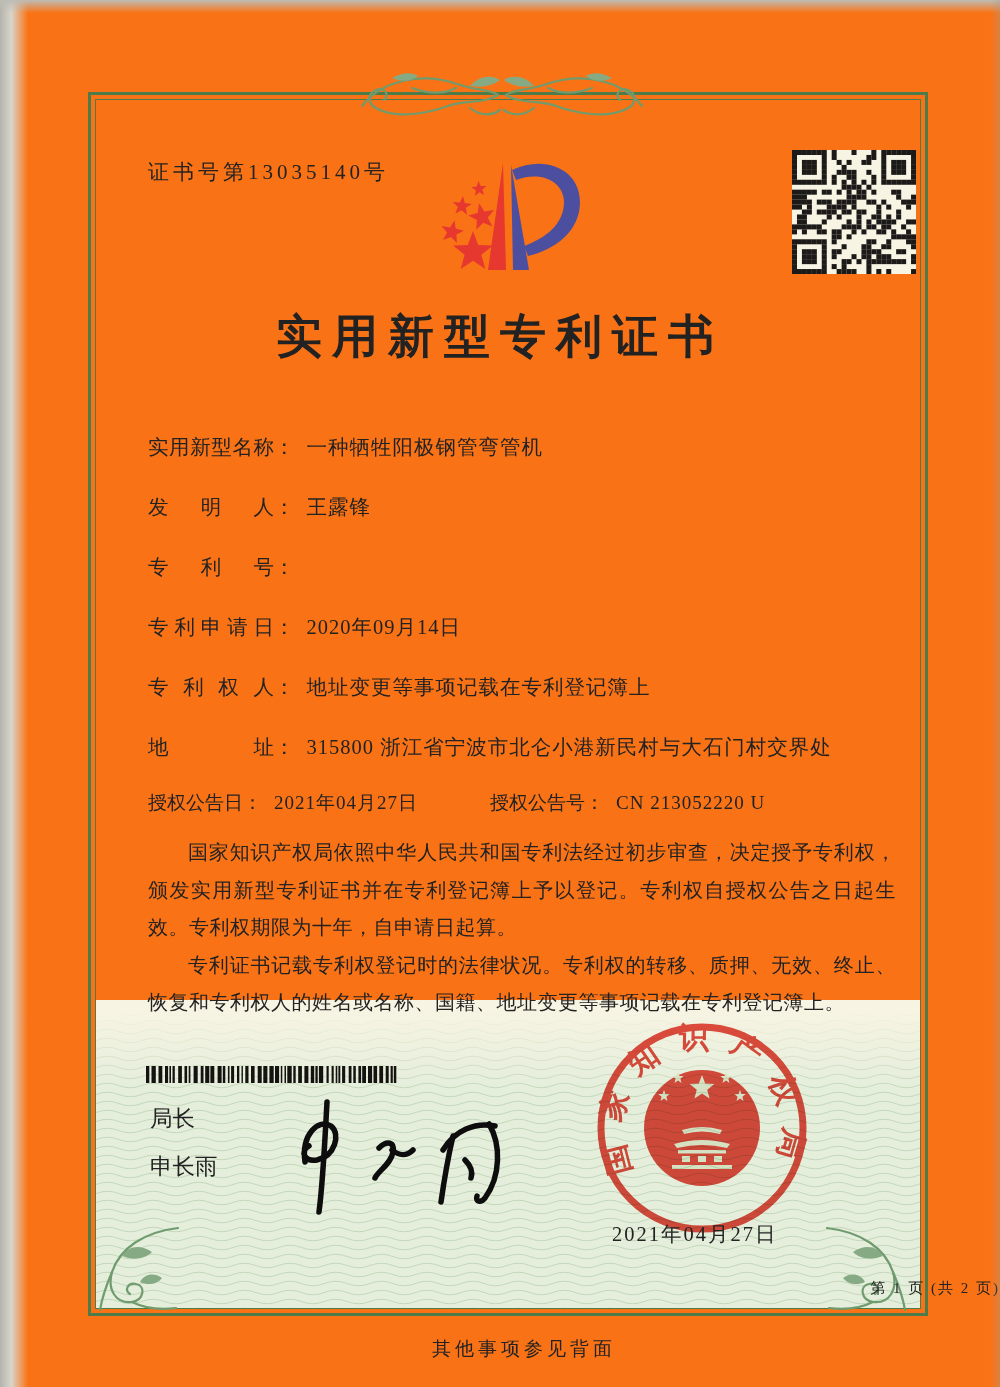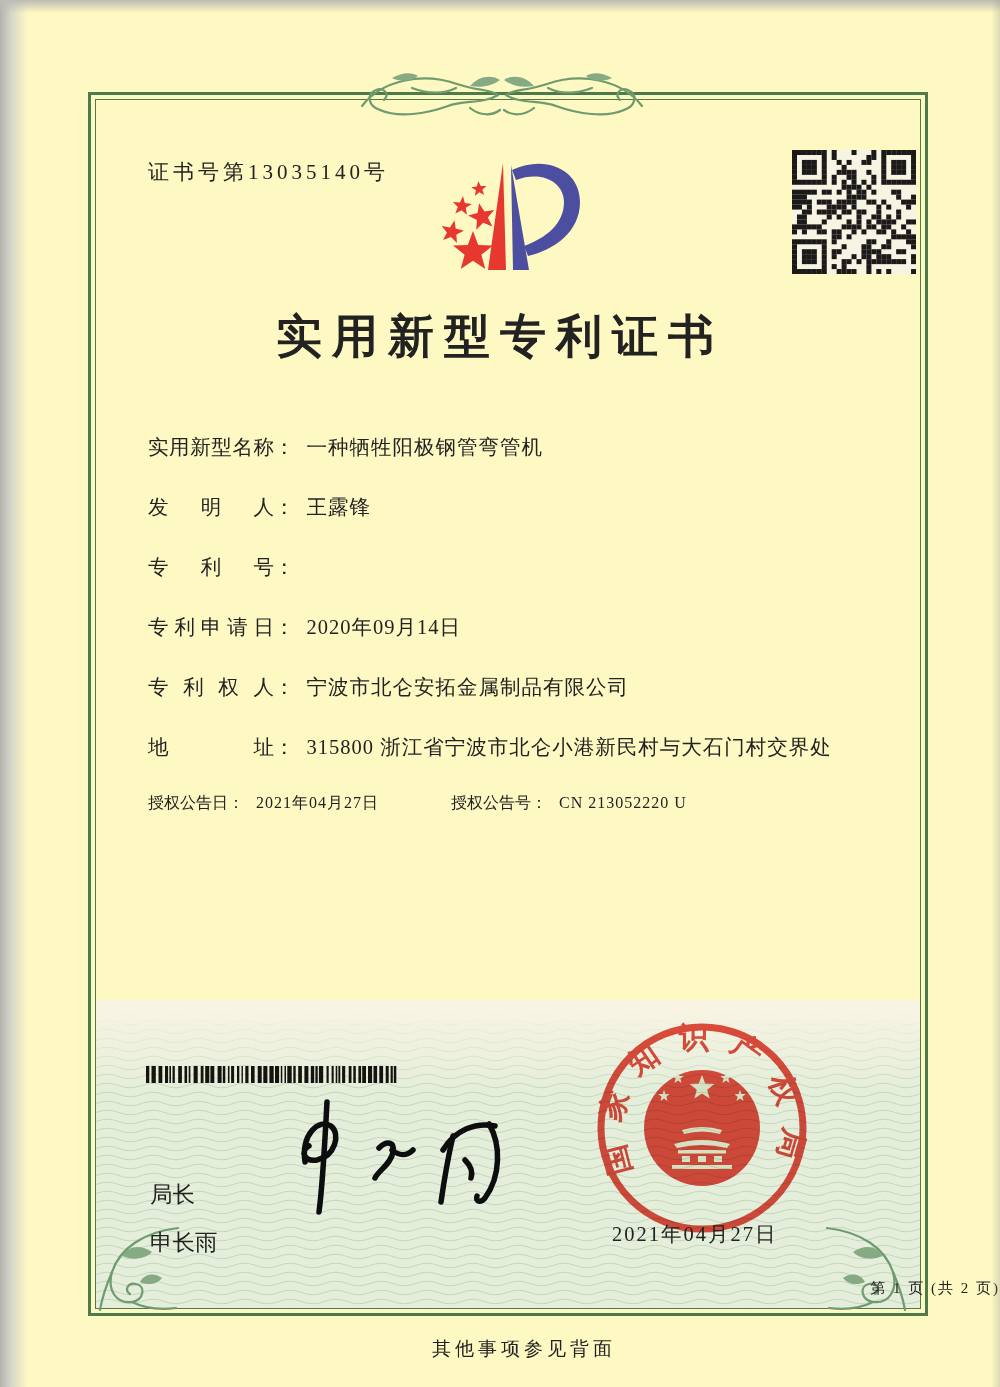--- a/index.html
+++ b/index.html
@@ -1,16 +1,16 @@
 <!DOCTYPE html>
 <html><head>
 <meta charset="utf-8">
 <style>
   html,body{margin:0;padding:0;background:#888;}
-  .page{position:relative;width:1000px;height:1387px;background:#fef9c3;overflow:hidden;
+  .page{position:relative;width:1000px;height:1387px;background:#f97316;overflow:hidden;
         font-family:"Liberation Serif","DejaVu Serif",serif;color:#222;}
   .page *{box-sizing:border-box;}
   
   .edge-left{position:absolute;left:0;top:0;bottom:0;width:28px;z-index:5;pointer-events:none;
      background:linear-gradient(90deg,#b3b2ac,#d8d6cb 40%,rgba(248,244,227,0));}
   .edge-top{position:absolute;left:0;top:0;right:0;height:13px;z-index:5;pointer-events:none;
      background:linear-gradient(180deg,#bdbcb5,rgba(248,244,227,0));}
   .edge-right{position:absolute;right:0;top:0;bottom:0;width:9px;z-index:5;pointer-events:none;
      background:linear-gradient(270deg,rgba(160,158,150,.35),rgba(248,244,227,0));}
   
@@ -27,27 +27,27 @@
   .logo{position:absolute;left:428px;top:140px;z-index:2;}
   .qr{position:absolute;left:792px;top:150px;z-index:2;}
   .title{position:absolute;left:0;right:0;top:306px;text-align:center;font-size:46px;
      font-weight:bold;letter-spacing:10px;z-index:2;}
   .fields{position:absolute;left:148px;top:430px;width:750px;z-index:2;}
   .frow{display:flex;margin-bottom:26px;font-size:20.5px;line-height:34px;align-items:flex-end;}
   .flabel{width:126px;text-align:justify;text-align-last:justify;flex:none;}
   .fcolon{flex:none;margin-right:12px;}
   .fvalue{letter-spacing:1px;white-space:nowrap;}
   .grant-row{position:absolute;left:148px;top:786px;display:flex;gap:72px;
-     font-size:16px;line-height:34px;z-index:2;}
+     font-size:19px;line-height:34px;z-index:2;}
   .grant-row .g{display:flex;}
   .paras{position:absolute;left:148px;top:834px;width:748px;font-size:20px;line-height:37.5px;
      letter-spacing:.5px;z-index:2;text-align:justify;}
   .paras p{margin:0;text-indent:2em;}
   .barcode{position:absolute;left:146px;top:1066px;z-index:2;}
-  .director{position:absolute;left:150px;top:1180px;font-size:22.5px;line-height:30px;z-index:2;}
+  .director{position:absolute;left:150px;top:1104px;font-size:22.5px;line-height:30px;z-index:2;}
   .director .name{margin-top:18px;}
   .signature{position:absolute;left:275px;top:1090px;z-index:2;}
   .seal{position:absolute;left:586px;top:1012px;z-index:3;mix-blend-mode:multiply;opacity:.9;}
   .seal-date{position:absolute;left:612px;top:1220px;font-size:20.5px;letter-spacing:2px;z-index:4;}
   .page-info{position:absolute;left:0;right:0;top:1279px;text-align:right;font-size:15px;
      letter-spacing:2px;z-index:2;}
   .back-note{position:absolute;left:0;right:0;top:1336px;text-align:center;font-size:19px;
      letter-spacing:4px;z-index:2;padding-left:48px;}
   .ornament-top{position:absolute;left:352px;top:64px;z-index:2;}
   .corner-bl{position:absolute;left:92px;top:1222px;z-index:2;}
@@ -445,21 +445,21 @@
         <span class="fcolon">：</span>
     </div>
     <div class="frow">
       <span class="flabel">专利申请日</span>
         <span class="fcolon">：</span>
         <span class="fvalue">2020年09月14日</span>
     </div>
     <div class="frow">
       <span class="flabel">专利权人</span>
         <span class="fcolon">：</span>
-        <span class="fvalue">宁波市北仑安拓金属制品有限公司</span>
+        <span class="fvalue">地址变更等事项记载在专利登记簿上</span>
     </div>
     <div class="frow">
       <span class="flabel">地址</span>
         <span class="fcolon">：</span>
         <span class="fvalue">315800 浙江省宁波市北仑小港新民村与大石门村交界处</span>
     </div>
   </div>
 
   <div class="grant-row">
     <span class="g">
@@ -467,20 +467,24 @@
         <span class="fcolon">：</span>
         <span class="fvalue">2021年04月27日</span>
     </span>
     <span class="g">
       <span>授权公告号</span>
         <span class="fcolon">：</span>
         <span class="fvalue">CN 213052220 U</span>
     </span>
   </div>
 
+  <div class="paras">
+    <p>国家知识产权局依照中华人民共和国专利法经过初步审查，决定授予专利权，颁发实用新型专利证书并在专利登记簿上予以登记。专利权自授权公告之日起生效。专利权期限为十年，自申请日起算。</p>
+    <p>专利证书记载专利权登记时的法律状况。专利权的转移、质押、无效、终止、恢复和专利权人的姓名或名称、国籍、地址变更等事项记载在专利登记簿上。</p>
+  </div>
 
   <svg class="barcode" width="258" height="17" viewBox="0 0 258 17">
     <g id="barcode-bars">
         <rect x="0.0" y="0" width="3.3" height="17" fill="#151310"></rect>
         <rect x="5.5" y="0" width="4.3" height="17" fill="#151310"></rect>
         <rect x="12.5" y="0" width="3.8" height="17" fill="#151310"></rect>
         <rect x="19.0" y="0" width="3.1" height="17" fill="#151310"></rect>
         <rect x="23.4" y="0" width="1.6" height="17" fill="#151310"></rect>
         <rect x="26.5" y="0" width="2.3" height="17" fill="#151310"></rect>
         <rect x="32.2" y="0" width="3.7" height="17" fill="#151310"></rect>

